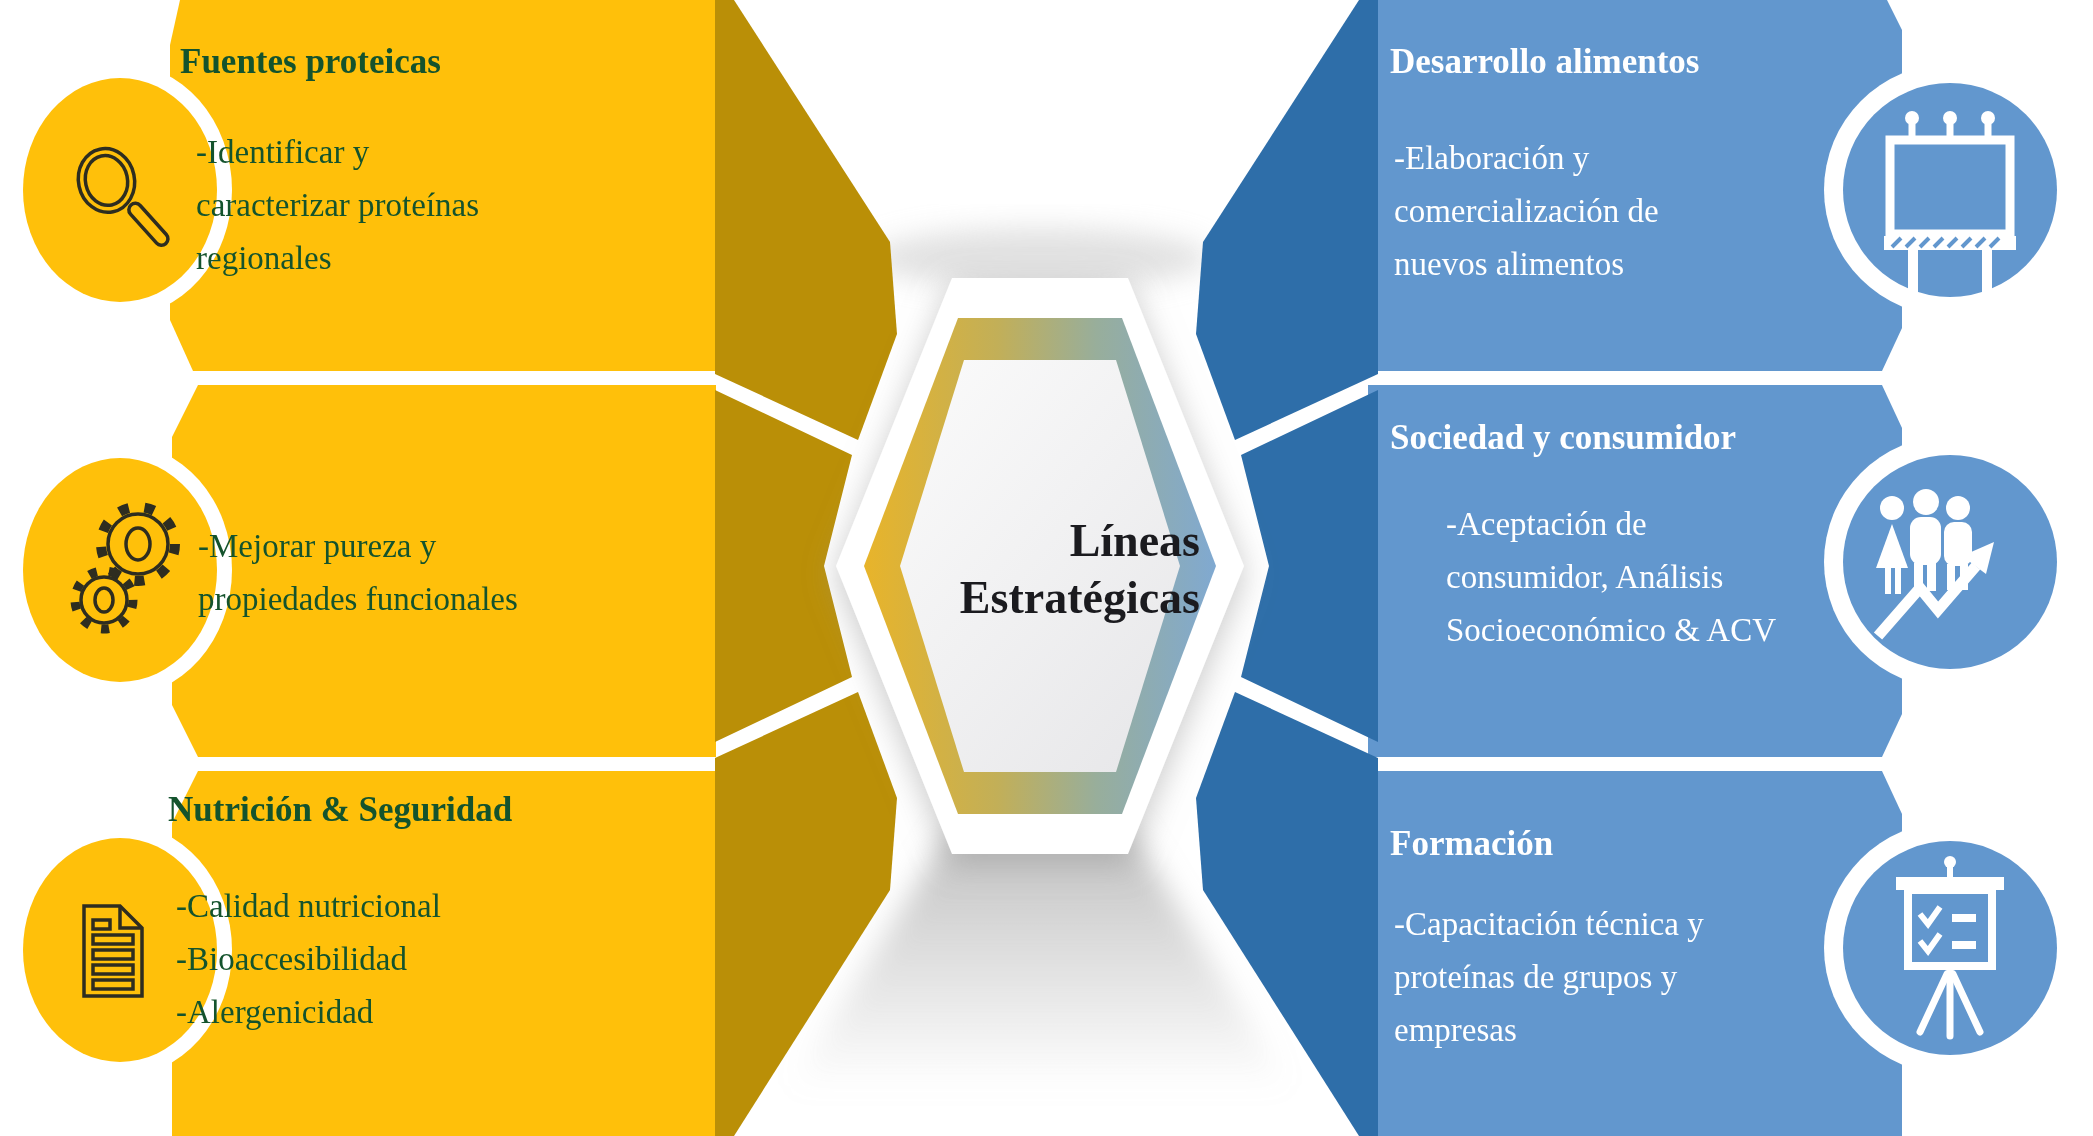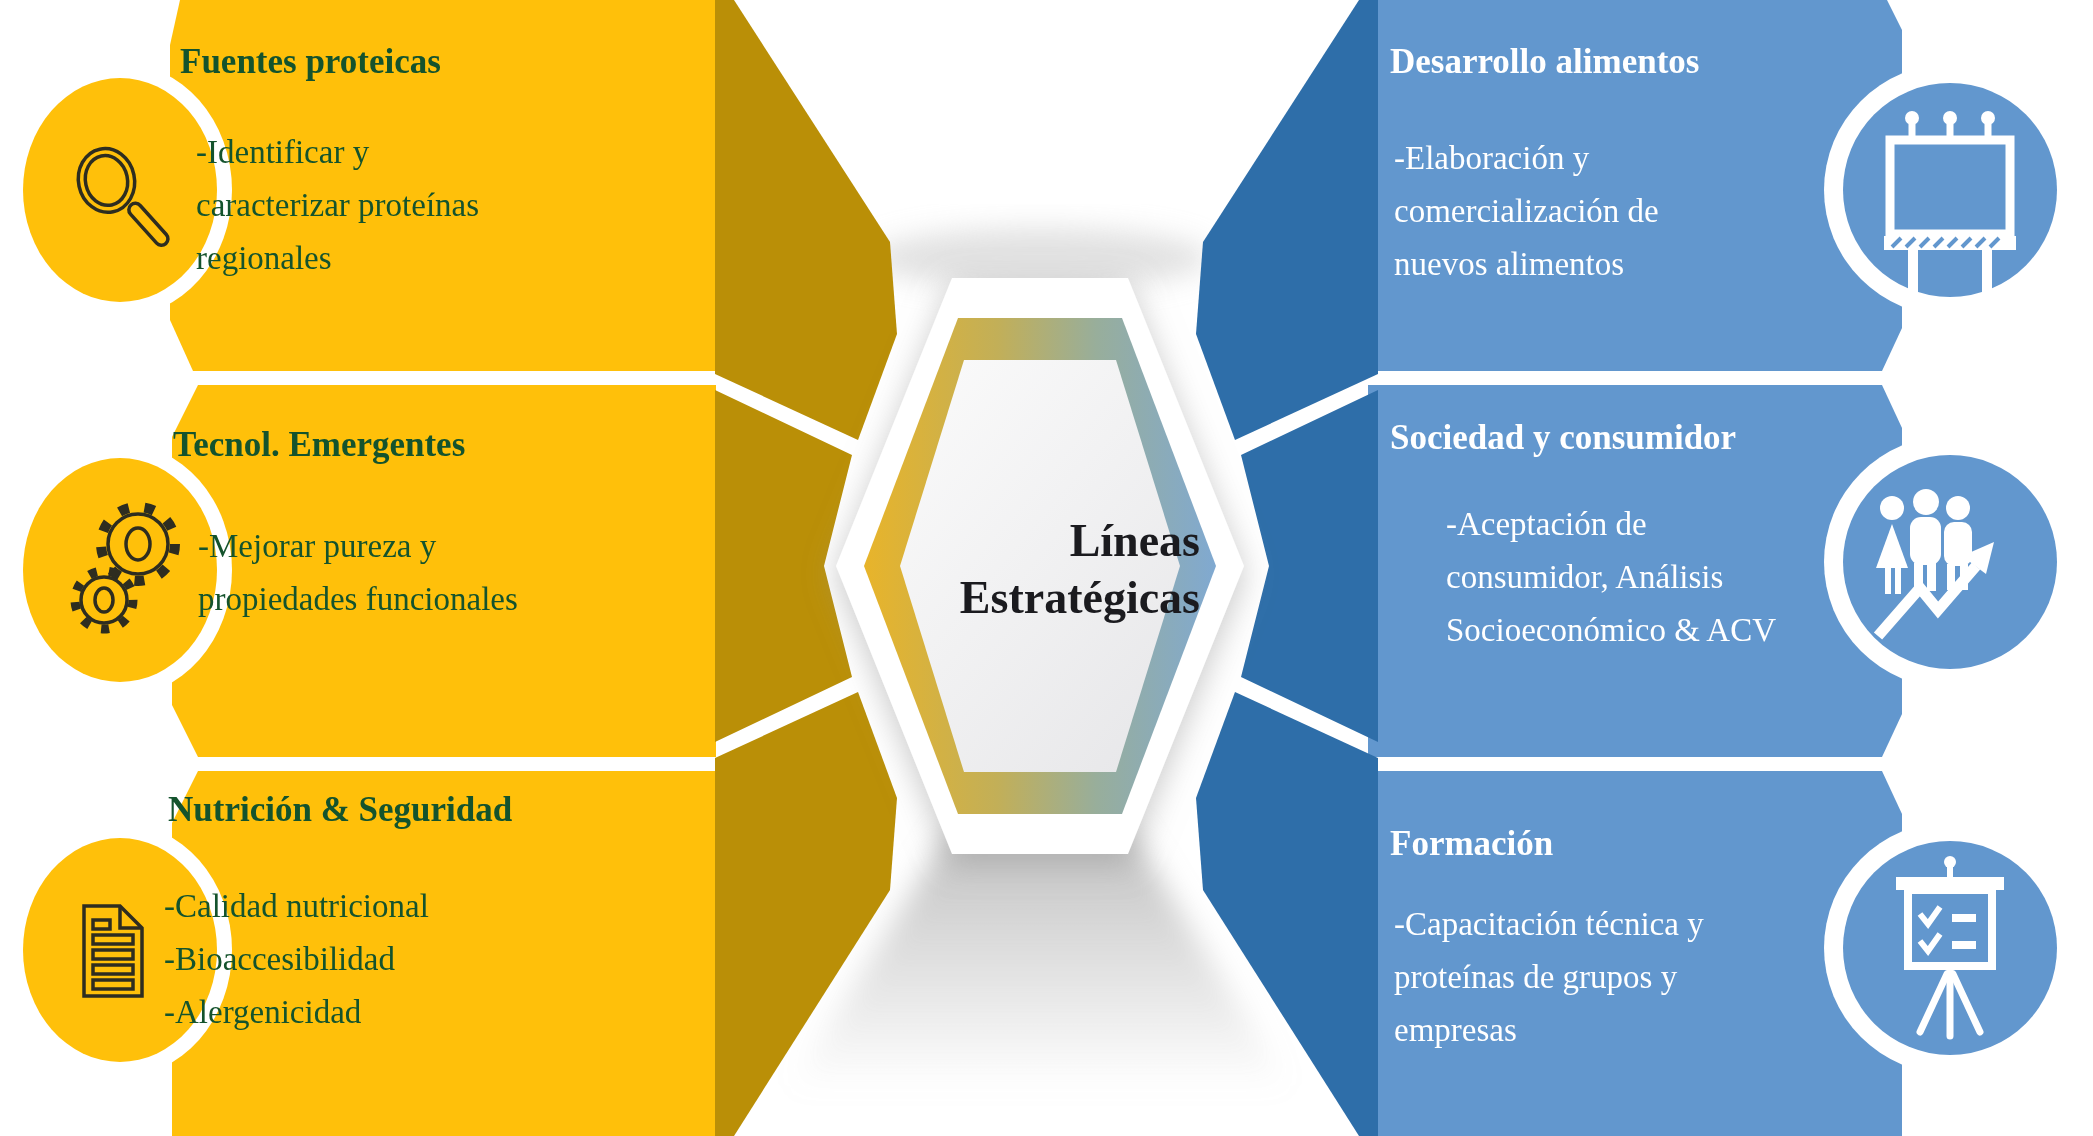--- a/index.html
+++ b/index.html
@@ -179,26 +179,25 @@
         </g>
       </g>
     </g>
   </svg>
 
   <div class="txt title left-col" style="left:180px;top:40px;">Fuentes proteicas</div>
   <div class="txt body  left-col" style="left:196px;top:126px;">-Identificar y
 caracterizar proteínas
 regionales</div>
 
-  <div class="txt title left-col" style="left:173px;top:423px;">Tecnol. Emergentes</div>
   <div class="txt body  left-col" style="left:198px;top:520px;">-Mejorar pureza y
 propiedades funcionales</div>
 
   <div class="txt title left-col" style="left:168px;top:788px;">Nutrición &amp; Seguridad</div>
-  <div class="txt body  left-col" style="left:164px;top:880px;">-Calidad nutricional
+  <div class="txt body  left-col" style="left:176px;top:880px;">-Calidad nutricional
 -Bioaccesibilidad
 -Alergenicidad</div>
 
   <div class="txt title right-col" style="left:1390px;top:40px;text-align:center;">Desarrollo alimentos</div>
   <div class="txt body  right-col" style="left:1394px;top:132px;">-Elaboración y
 comercialización de
 nuevos alimentos</div>
 
   <div class="txt title right-col" style="left:1390px;top:416px;text-align:center;">Sociedad y consumidor</div>
   <div class="txt body  right-col" style="left:1446px;top:498px;">-Aceptación de

